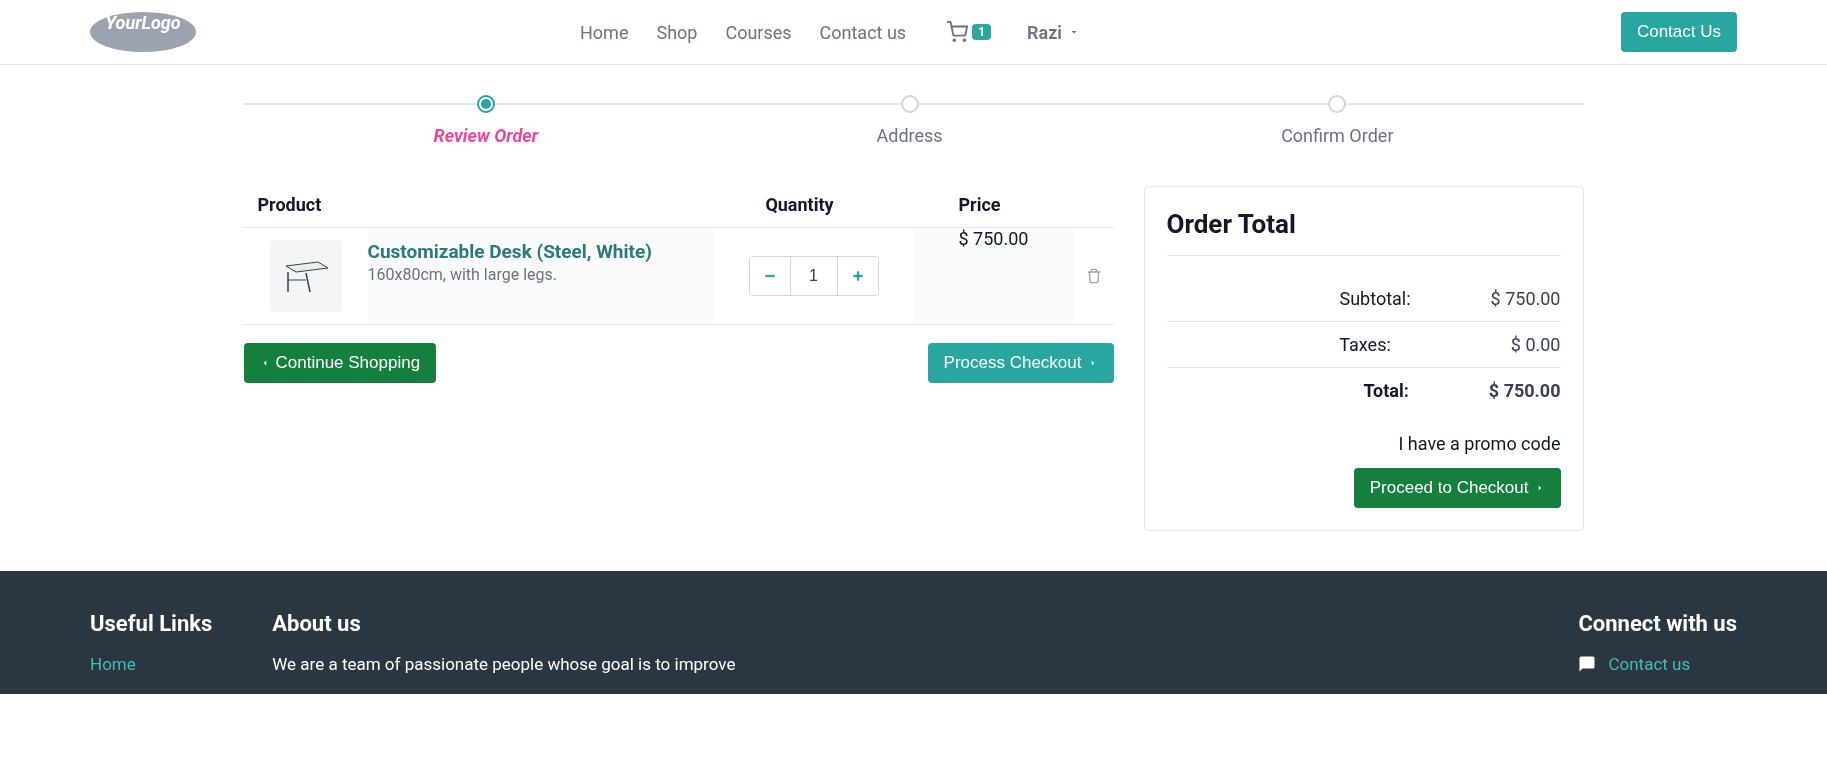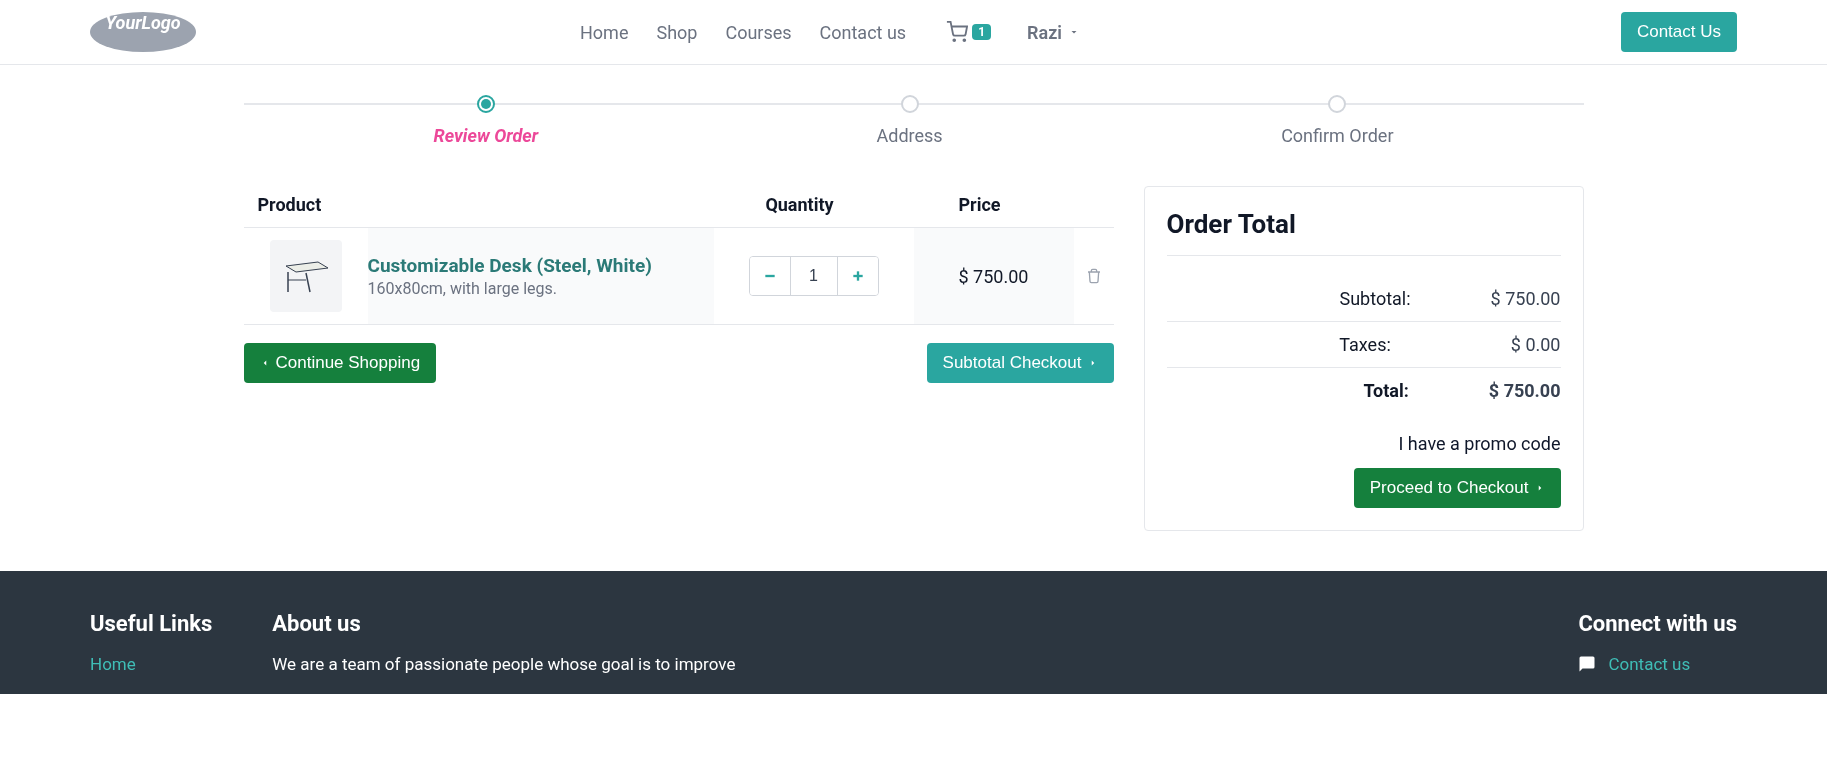--- a/index.html
+++ b/index.html
@@ -164,21 +164,20 @@
   font-size: 18px;
   color: #111827;
 }
 .col-product { flex: 1; }
 .col-qty { width: 200px; text-align: center; }
 .col-price { width: 160px; text-align: center; }
 .col-del { width: 40px; }
 
 .cart-row {
   display: flex;
-  align-items: center;
   background: #f9fafb;
   border-bottom: 1px solid #e5e7eb;
 }
 .img-cell {
   width: 124px;
   padding: 12px;
   background: #fff;
 }
 .prod-img {
   width: 72px;
@@ -433,21 +432,21 @@
       </div>
 
       <div class="cart-actions">
         <button class="btn btn-secondary">
           <svg width="10" height="14" viewBox="0 0 24 24" fill="#fff">
               <path d="M15 18l-6-6 6-6z"></path>
             </svg>
           <span>Continue Shopping</span>
         </button>
         <button class="btn btn-primary">
-          <span>Subtotal Checkout</span>
+          <span>Process Checkout</span>
           <svg width="10" height="14" viewBox="0 0 24 24" fill="#fff">
               <path d="M9 6l6 6-6 6z"></path>
             </svg>
         </button>
       </div>
     </div>
 
     <div class="side-col">
       <h2 class="side-title">Order Total</h2>
 

